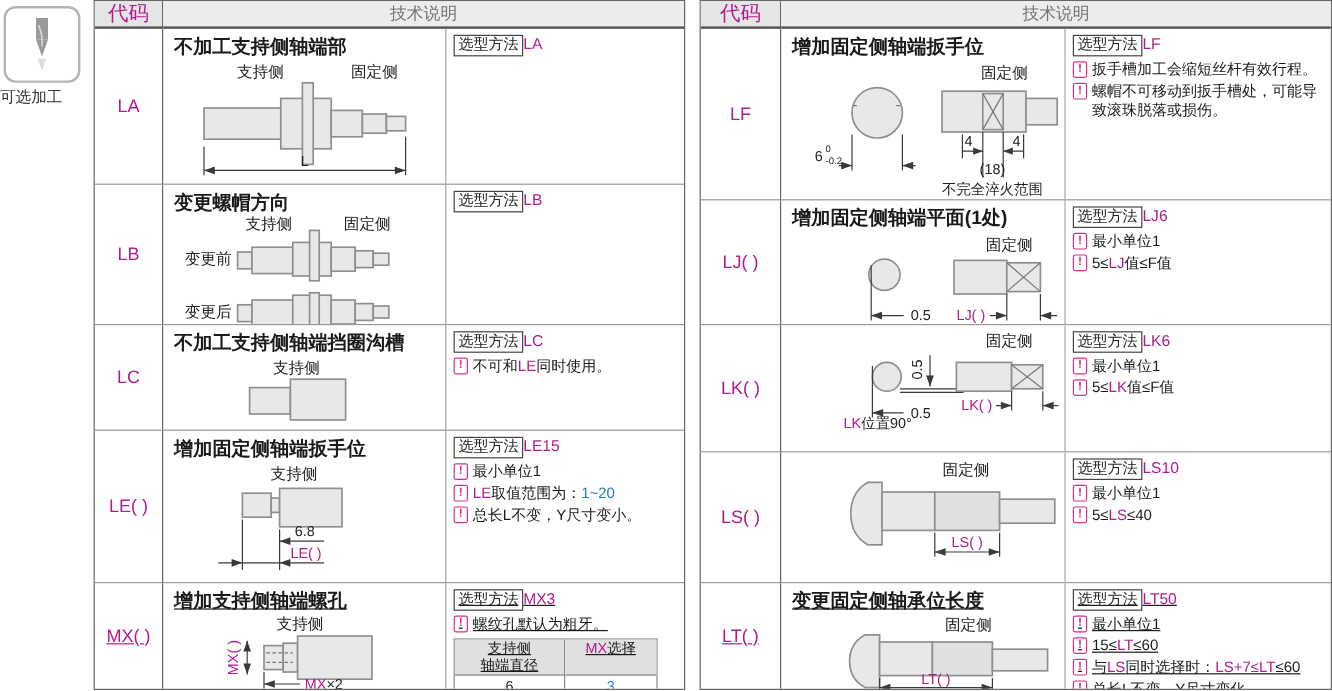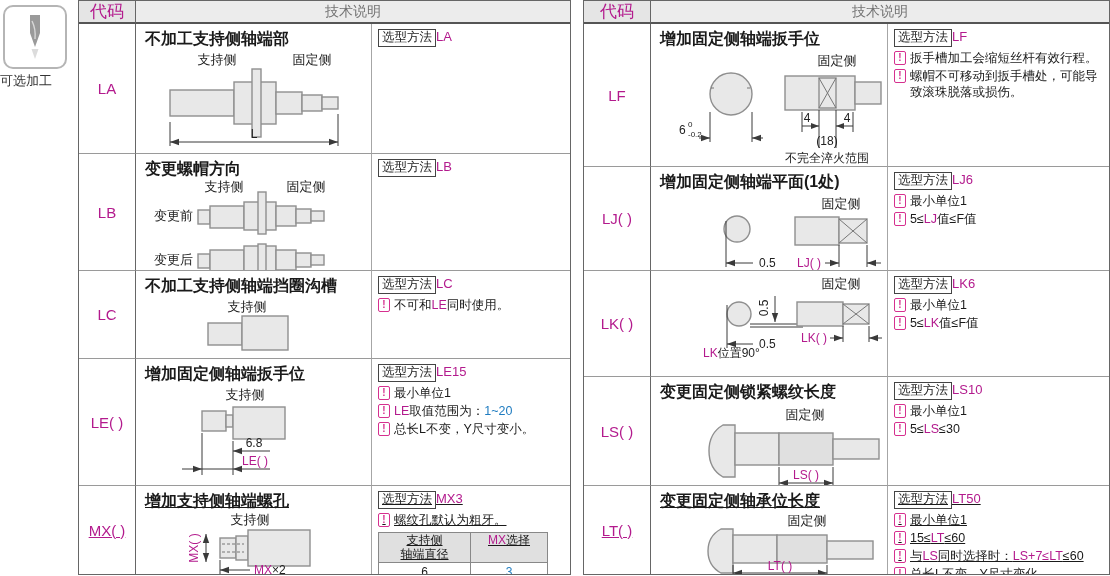--- a/index.html
+++ b/index.html
@@ -413,21 +413,20 @@
         <span class="ntxt"><span>最小单位1</span></span>
       </div>
       <div class="nline">
         <span class="nicon">!</span>
         <span class="ntxt"><span>5≤</span><span class="acc">LK</span><span>值≤F值</span></span>
       </div>
     </div>
 
     <div class="cell code">LS( )</div>
     <div class="cell diag">
-      <div class="title">变更固定侧锁紧螺纹长度</div>
       <svg width="230" height="88" viewBox="0 0 230 88">
         <text class="lbl" x="148" y="16" text-anchor="middle">固定侧</text>
         <g>
           <path class="part" d="M78,22 L78,74 L66,74 Q52,66 52,48 Q52,30 66,22 Z"></path>
           <rect class="part" x="78" y="30" width="44" height="32"></rect>
           <rect class="thr" x="122" y="30" width="54" height="32"></rect>
           <rect class="part" x="176" y="36" width="46" height="20"></rect>
         </g>
         <g>
           <line class="dln" x1="122" y1="64" x2="122" y2="84"></line>
@@ -443,21 +442,21 @@
       <div class="method">
         <span class="mbox">选型方法</span>
         <span class="mval">LS10</span>
       </div>
       <div class="nline">
         <span class="nicon">!</span>
         <span class="ntxt"><span>最小单位1</span></span>
       </div>
       <div class="nline">
         <span class="nicon">!</span>
-        <span class="ntxt"><span>5≤</span><span class="acc">LS</span><span>≤30</span></span>
+        <span class="ntxt"><span>5≤</span><span class="acc">LS</span><span>≤40</span></span>
       </div>
     </div>
 
     <div class="cell code">LT( )</div>
     <div class="cell diag">
       <div class="title">变更固定侧轴承位长度</div>
       <svg width="230" height="66" viewBox="0 0 230 66">
         <text class="lbl" x="150" y="13" text-anchor="middle">固定侧</text>
         <g>
           <path class="part" d="M76,17 L76,61 L64,61 Q51,54 51,39 Q51,24 64,17 Z"></path>

